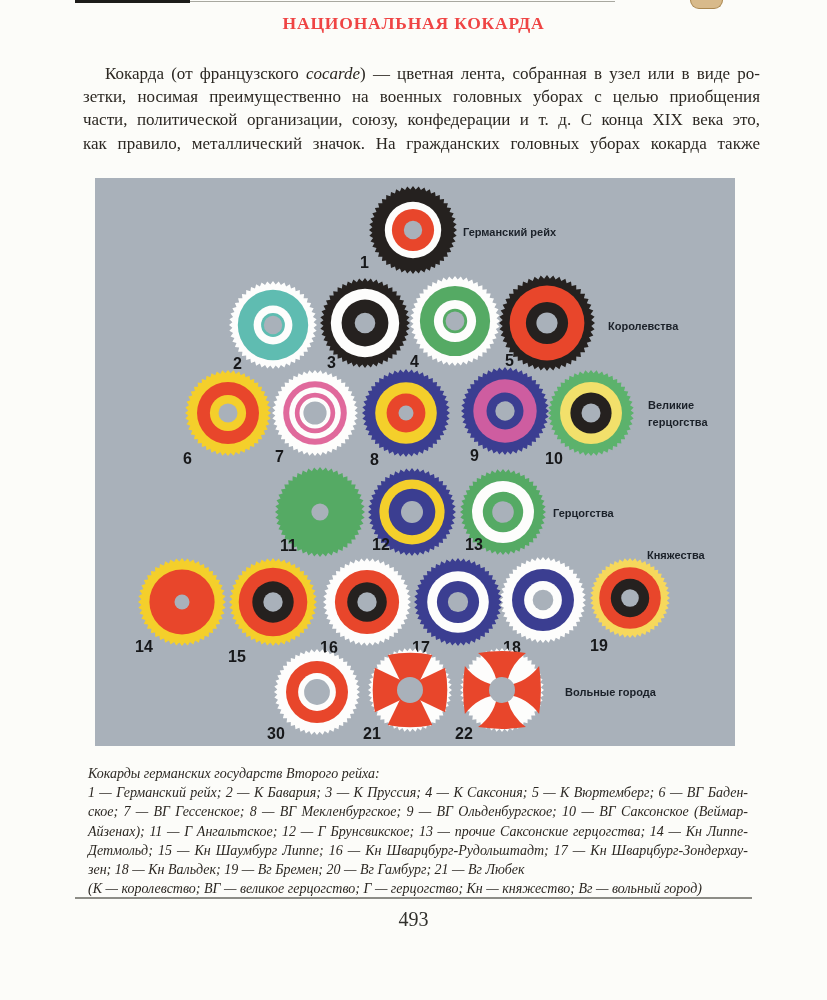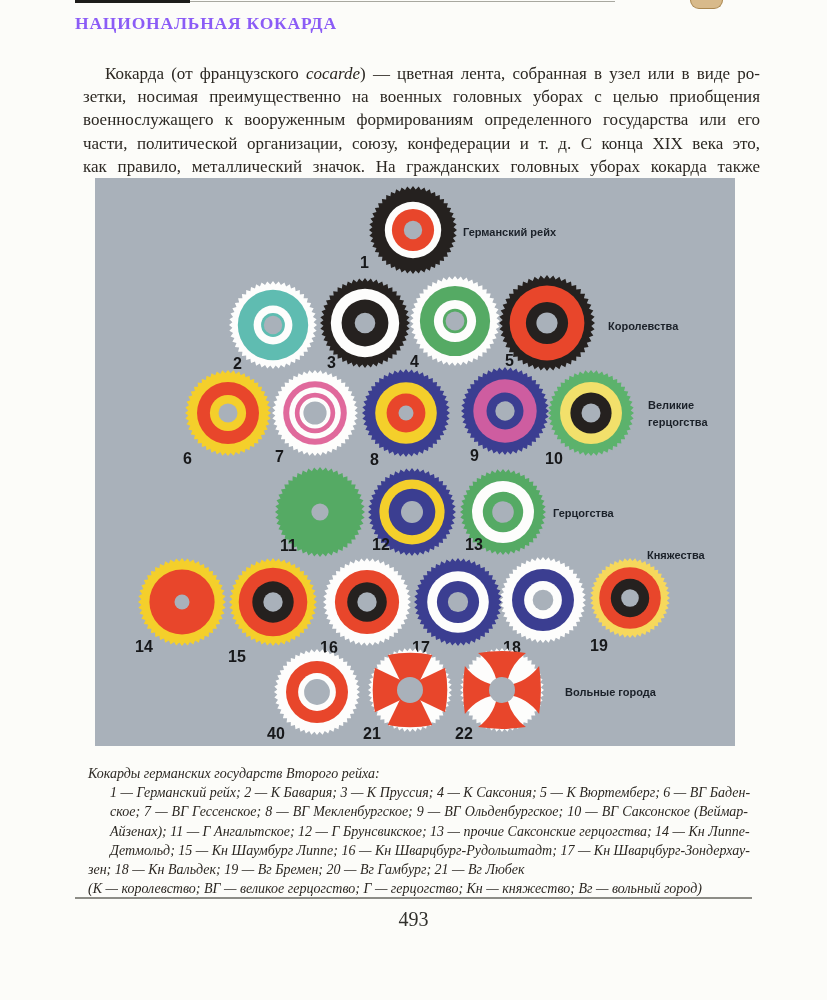--- a/index.html
+++ b/index.html
@@ -9,22 +9,22 @@
     font-family:"Liberation Serif", serif;
     color:#2b2722;
   }
   .top-rule{position:absolute;left:75px;top:0;width:115px;height:3px;background:#1d1c1a;}
   .top-rule2{position:absolute;left:190px;top:1px;width:425px;height:1px;background:#a8a8a0;}
   .ornament{position:absolute;left:690px;top:0;width:31px;height:8px;
     background:#d8ba8b;border:1px solid #ab8850;border-top:none;
     border-radius:0 0 10px 10px;}
   .title{
     position:absolute;left:75px;top:13px;width:677px;
-    font-weight:bold;font-size:17.5px;letter-spacing:.8px;
-    color:#8b5cf6;
+    text-align:center;font-weight:bold;font-size:17.5px;letter-spacing:.8px;
+    color:#ef4444;
   }
   .intro{position:absolute;left:75px;top:62px;width:677px;font-size:17px;margin-left:8px;}
   .tline{height:23.2px;line-height:23.2px;text-align:justify;text-align-last:justify;white-space:nowrap;}
   .tline.first{text-indent:22px;}
   .panel{
     position:absolute;left:95px;top:178px;width:640px;height:568px;
     background:#a9b1ba;
   }
   .cockade{position:absolute;}
   .cnum{
@@ -32,38 +32,37 @@
     font-weight:bold;font-size:16px;color:#17181a;line-height:16px;
   }
   .rowlabel{
     position:absolute;font-family:"Liberation Sans",sans-serif;
     font-weight:bold;font-size:11px;line-height:17px;color:#1b2129;
     white-space:pre-line;
   }
   .caption{position:absolute;left:88px;top:764px;width:660px;
     font-style:italic;font-size:14px;color:#2b2722;}
   .cline{height:19.2px;line-height:19.2px;white-space:nowrap;}
-  .cline.just{text-align:justify;text-align-last:justify;margin-left:22px;}
+  .cline.just{text-align:justify;text-align-last:justify;}
   .footer-rule{position:absolute;left:75px;top:897px;width:677px;height:2px;background:#8d8d87;}
   .pagenum{position:absolute;left:75px;top:908px;width:677px;text-align:center;
     font-size:20px;color:#31302c;}
 </style>
 </head>
 <body>
 
 <div class="top-rule"></div>
 <div class="top-rule2"></div>
 <div class="ornament"></div>
 
 <div class="title">НАЦИОНАЛЬНАЯ КОКАРДА</div>
 
 <div class="intro">
   <div class="tline first"><span>Кокарда (от французского </span><i>cocarde</i><span>) — цветная лента, собранная в узел или в виде ро-</span></div>
   <div class="tline">зетки, носимая преимущественно на военных головных уборах с целью приобщения</div>
-  <div class="tline">военнослужащего к вооруженным формированиям определенного государства или его</div>
   <div class="tline">части, политической организации, союзу, конфедерации и т. д. С конца XIX века это,</div>
   <div class="tline">как правило, металлический значок. На гражданских головных уборах кокарда также</div>
 </div>
 
 <div class="panel" id="panel" style="background: rgb(169, 177, 186);">
     <svg width="90" height="90" class="cockade" style="left: 273px; top: 7px;">
       <g transform="translate(45,45)">
         <polygon points="44.00,0.00 40.61,2.66 43.62,5.74 39.92,7.94 42.50,11.39 38.54,13.08 40.65,16.84 36.50,18.00 38.11,22.00 33.84,22.61 34.91,26.79 30.60,26.84 31.11,31.11 26.84,30.60 26.79,34.91 22.61,33.84 22.00,38.11 18.00,36.50 16.84,40.65 13.08,38.54 11.39,42.50 7.94,39.92 5.74,43.62 2.66,40.61 0.00,44.00 -2.66,40.61 -5.74,43.62 -7.94,39.92 -11.39,42.50 -13.08,38.54 -16.84,40.65 -18.00,36.50 -22.00,38.11 -22.61,33.84 -26.79,34.91 -26.84,30.60 -31.11,31.11 -30.60,26.84 -34.91,26.79 -33.84,22.61 -38.11,22.00 -36.50,18.00 -40.65,16.84 -38.54,13.08 -42.50,11.39 -39.92,7.94 -43.62,5.74 -40.61,2.66 -44.00,0.00 -40.61,-2.66 -43.62,-5.74 -39.92,-7.94 -42.50,-11.39 -38.54,-13.08 -40.65,-16.84 -36.50,-18.00 -38.11,-22.00 -33.84,-22.61 -34.91,-26.79 -30.60,-26.84 -31.11,-31.11 -26.84,-30.60 -26.79,-34.91 -22.61,-33.84 -22.00,-38.11 -18.00,-36.50 -16.84,-40.65 -13.08,-38.54 -11.39,-42.50 -7.94,-39.92 -5.74,-43.62 -2.66,-40.61 -0.00,-44.00 2.66,-40.61 5.74,-43.62 7.94,-39.92 11.39,-42.50 13.08,-38.54 16.84,-40.65 18.00,-36.50 22.00,-38.11 22.61,-33.84 26.79,-34.91 26.84,-30.60 31.11,-31.11 30.60,-26.84 34.91,-26.79 33.84,-22.61 38.11,-22.00 36.50,-18.00 40.65,-16.84 38.54,-13.08 42.50,-11.39 39.92,-7.94 43.62,-5.74 40.61,-2.66" fill="#25211f"></polygon>
         <circle r="28.2" fill="#fdfdfc"></circle>
         <circle r="21.1" fill="#e8462b"></circle>
@@ -235,21 +234,21 @@
     </svg>
     <div class="cnum" style="left: 495px; top: 460px;">19</div>
     <svg width="88" height="88" class="cockade" style="left: 178px; top: 470px;">
       <g transform="translate(44,44)">
         <polygon points="43.00,0.00 39.69,2.60 42.63,5.61 39.01,7.76 41.53,11.13 37.66,12.79 39.73,16.46 35.67,17.59 37.24,21.50 33.07,22.10 34.11,26.18 29.90,26.23 30.41,30.41 26.23,29.90 26.18,34.11 22.10,33.07 21.50,37.24 17.59,35.67 16.46,39.73 12.79,37.66 11.13,41.53 7.76,39.01 5.61,42.63 2.60,39.69 0.00,43.00 -2.60,39.69 -5.61,42.63 -7.76,39.01 -11.13,41.53 -12.79,37.66 -16.46,39.73 -17.59,35.67 -21.50,37.24 -22.10,33.07 -26.18,34.11 -26.23,29.90 -30.41,30.41 -29.90,26.23 -34.11,26.18 -33.07,22.10 -37.24,21.50 -35.67,17.59 -39.73,16.46 -37.66,12.79 -41.53,11.13 -39.01,7.76 -42.63,5.61 -39.69,2.60 -43.00,0.00 -39.69,-2.60 -42.63,-5.61 -39.01,-7.76 -41.53,-11.13 -37.66,-12.79 -39.73,-16.46 -35.67,-17.59 -37.24,-21.50 -33.07,-22.10 -34.11,-26.18 -29.90,-26.23 -30.41,-30.41 -26.23,-29.90 -26.18,-34.11 -22.10,-33.07 -21.50,-37.24 -17.59,-35.67 -16.46,-39.73 -12.79,-37.66 -11.13,-41.53 -7.76,-39.01 -5.61,-42.63 -2.60,-39.69 -0.00,-43.00 2.60,-39.69 5.61,-42.63 7.76,-39.01 11.13,-41.53 12.79,-37.66 16.46,-39.73 17.59,-35.67 21.50,-37.24 22.10,-33.07 26.18,-34.11 26.23,-29.90 30.41,-30.41 29.90,-26.23 34.11,-26.18 33.07,-22.10 37.24,-21.50 35.67,-17.59 39.73,-16.46 37.66,-12.79 41.53,-11.13 39.01,-7.76 42.63,-5.61 39.69,-2.60" fill="#fdfdfc"></polygon>
         <circle r="31.0" fill="#e8462b"></circle>
         <circle r="18.9" fill="#fdfdfc"></circle>
         <circle r="12.9" fill="#a9b1ba"></circle>
       </g>
     </svg>
-    <div class="cnum" style="left: 172px; top: 548px;">40</div>
+    <div class="cnum" style="left: 172px; top: 548px;">30</div>
     <svg width="86" height="86" class="cockade" style="left: 272px; top: 469px;">
       <g transform="translate(43,43)">
         <polygon points="42.00,0.00 38.77,2.54 41.64,5.48 38.10,7.58 40.57,10.87 36.79,12.49 38.80,16.07 34.84,17.18 36.37,21.00 32.30,21.58 33.32,25.57 29.21,25.62 29.70,29.70 25.62,29.21 25.57,33.32 21.58,32.30 21.00,36.37 17.18,34.84 16.07,38.80 12.49,36.79 10.87,40.57 7.58,38.10 5.48,41.64 2.54,38.77 0.00,42.00 -2.54,38.77 -5.48,41.64 -7.58,38.10 -10.87,40.57 -12.49,36.79 -16.07,38.80 -17.18,34.84 -21.00,36.37 -21.58,32.30 -25.57,33.32 -25.62,29.21 -29.70,29.70 -29.21,25.62 -33.32,25.57 -32.30,21.58 -36.37,21.00 -34.84,17.18 -38.80,16.07 -36.79,12.49 -40.57,10.87 -38.10,7.58 -41.64,5.48 -38.77,2.54 -42.00,0.00 -38.77,-2.54 -41.64,-5.48 -38.10,-7.58 -40.57,-10.87 -36.79,-12.49 -38.80,-16.07 -34.84,-17.18 -36.37,-21.00 -32.30,-21.58 -33.32,-25.57 -29.21,-25.62 -29.70,-29.70 -25.62,-29.21 -25.57,-33.32 -21.58,-32.30 -21.00,-36.37 -17.18,-34.84 -16.07,-38.80 -12.49,-36.79 -10.87,-40.57 -7.58,-38.10 -5.48,-41.64 -2.54,-38.77 -0.00,-42.00 2.54,-38.77 5.48,-41.64 7.58,-38.10 10.87,-40.57 12.49,-36.79 16.07,-38.80 17.18,-34.84 21.00,-36.37 21.58,-32.30 25.57,-33.32 25.62,-29.21 29.70,-29.70 29.21,-25.62 33.32,-25.57 32.30,-21.58 36.37,-21.00 34.84,-17.18 38.80,-16.07 36.79,-12.49 40.57,-10.87 38.10,-7.58 41.64,-5.48 38.77,-2.54" fill="#fdfdfc"></polygon>
         <path d="M -5.984999999999999 -1.1969999999999998 L -22.344 -35.112 Q 0 -39.501 22.344 -35.112 L 5.984999999999999 -1.1969999999999998 Z" fill="#e8462b" transform="rotate(0)"></path>
         <path d="M -5.984999999999999 -1.1969999999999998 L -22.344 -35.112 Q 0 -39.501 22.344 -35.112 L 5.984999999999999 -1.1969999999999998 Z" fill="#e8462b" transform="rotate(90)"></path>
         <path d="M -5.984999999999999 -1.1969999999999998 L -22.344 -35.112 Q 0 -39.501 22.344 -35.112 L 5.984999999999999 -1.1969999999999998 Z" fill="#e8462b" transform="rotate(180)"></path>
         <path d="M -5.984999999999999 -1.1969999999999998 L -22.344 -35.112 Q 0 -39.501 22.344 -35.112 L 5.984999999999999 -1.1969999999999998 Z" fill="#e8462b" transform="rotate(270)"></path>
         <circle r="13.0" fill="#a9b1ba"></circle>
       </g>
     </svg>

